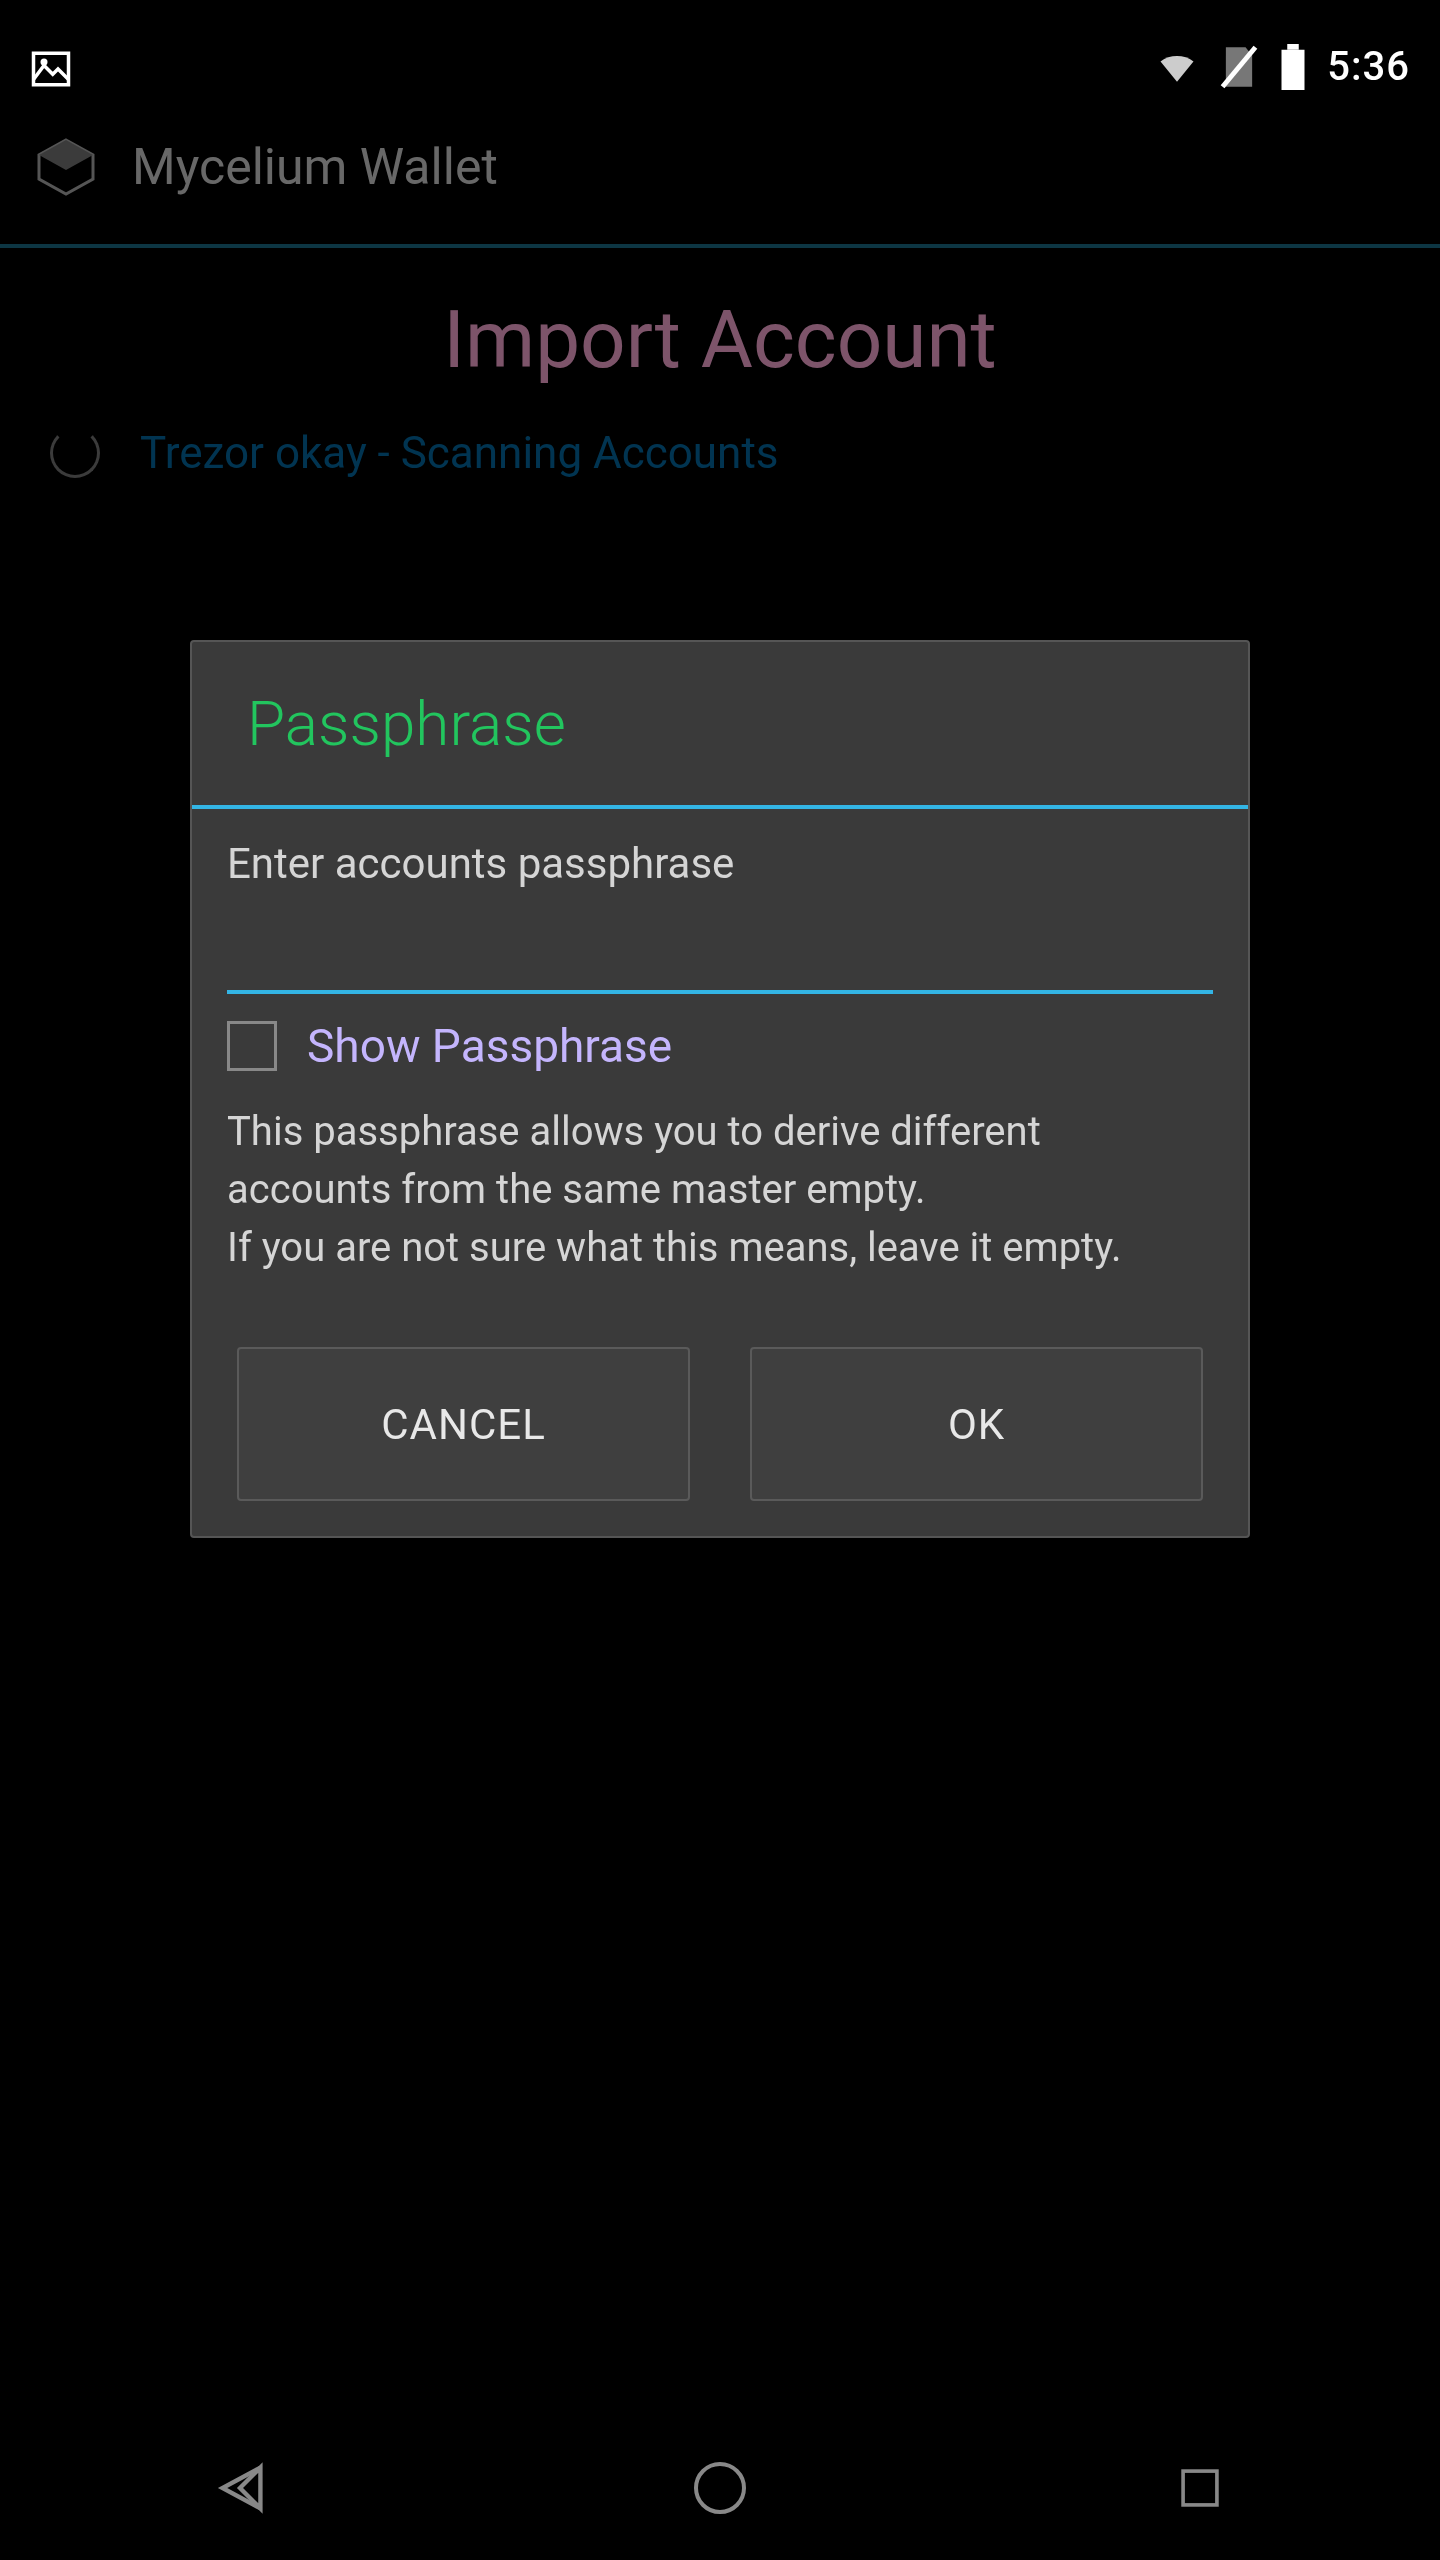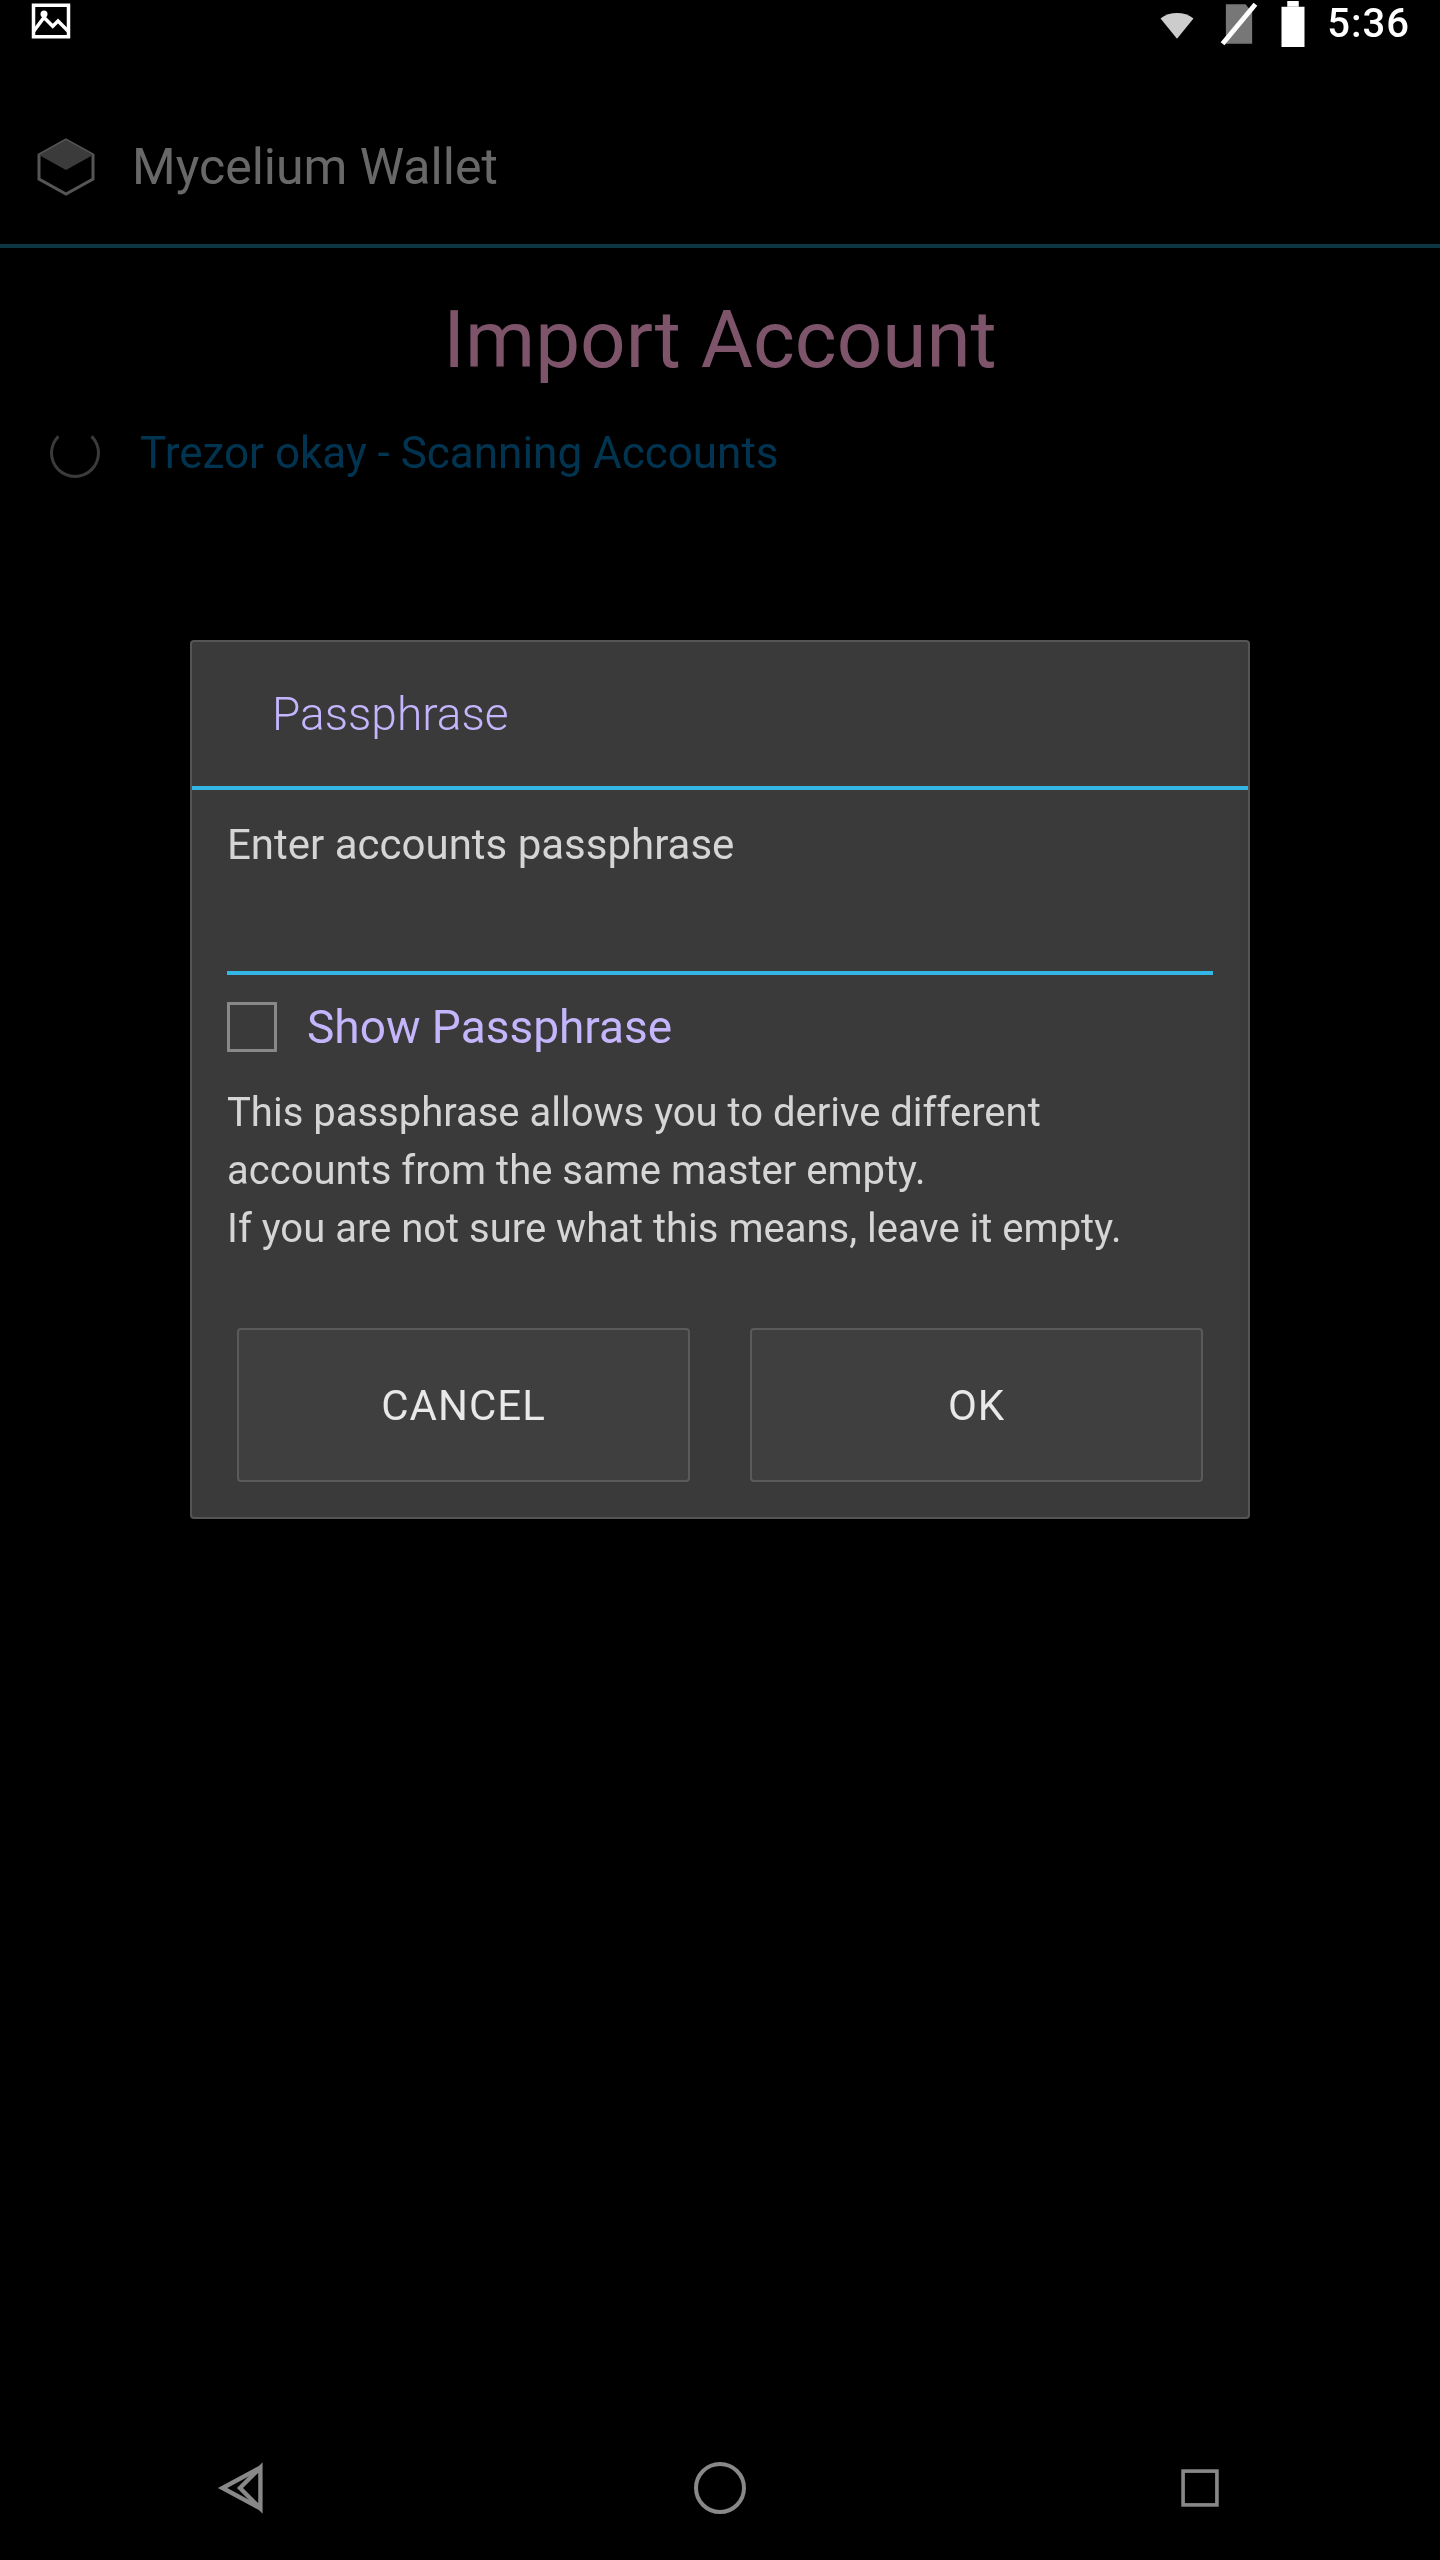--- a/index.html
+++ b/index.html
@@ -2,21 +2,21 @@
 <html><head>
 <meta charset="utf-8">
 <style>
   * { box-sizing: border-box; margin: 0; padding: 0; }
   html, body { width: 1440px; height: 2560px; background: #000; font-family: Roboto, Arial, sans-serif; color: #e8e8e8; overflow: hidden; }
 
   
   .device { position: relative; width: 1440px; height: 2560px; background: #000; }
 
   
-  .status-bar { position: absolute; top: 0; left: 0; right: 0; height: 90px; background: #000; display: flex; align-items: flex-start; justify-content: space-between; padding: 0 30px; font-size: 40px; color: #fff; }
+  .status-bar { position: absolute; top: 0; left: 0; right: 0; height: 90px; background: #000; display: flex; align-items: flex-end; justify-content: space-between; padding: 0 30px; font-size: 40px; color: #fff; }
   .status-left { display: flex; align-items: center; gap: 20px; }
   .status-right { display: flex; align-items: center; gap: 20px; }
   .status-right span, .status-right div { display:inline-flex; align-items:center; }
   .clock { font-weight: 500; letter-spacing: 1px; }
 
   
   .bg-layer { position: absolute; top: 90px; left: 0; right: 0; bottom: 144px; background: #000; opacity: 0.5; }
   .app-bar { height: 158px; display:flex; align-items:center; gap: 30px; padding: 0 30px; border-bottom: 4px solid #1a6c86; }
   .app-title { font-size: 50px; color: #d0d0d0; font-weight: 400; }
   .page-title { text-align:center; font-size: 80px; color: #f9a8d4; padding: 45px 0 30px; font-weight: 400; }
@@ -26,21 +26,21 @@
   
   .dialog {
     position: absolute;
     left: 190px; right: 190px;
     top: 640px;
     background: #3a3a3a;
     border: 2px solid #555;
     border-radius: 4px;
     box-shadow: 0 8px 24px rgba(0,0,0,0.6);
   }
-  .dialog-title { font-size: 46px; color: #c4b5fd; padding: 45px 80px; font-weight: 300; }
+  .dialog-title { font-size: 62px; color: #22c55e; padding: 45px 55px; font-weight: 300; }
   .dialog-divider { height: 4px; background: #33b5e5; }
   .dialog-body { padding: 30px 35px 35px; }
   .field-label { font-size: 42px; color: #d5d5d5; margin-bottom: 20px; }
   .text-input {
     width: 100%; background: transparent; border: none; border-bottom: 4px solid #33b5e5;
     font-size: 44px; color: #fff; padding: 18px 6px 14px; outline: none; margin-bottom: 25px;
   }
   .check-row { display:flex; align-items:center; gap: 30px; margin-bottom: 30px; }
   .checkbox { width: 50px; height: 50px; border: 3px solid #888; background: transparent; }
   .check-label { font-size: 46px; color: #c4b5fd; }

